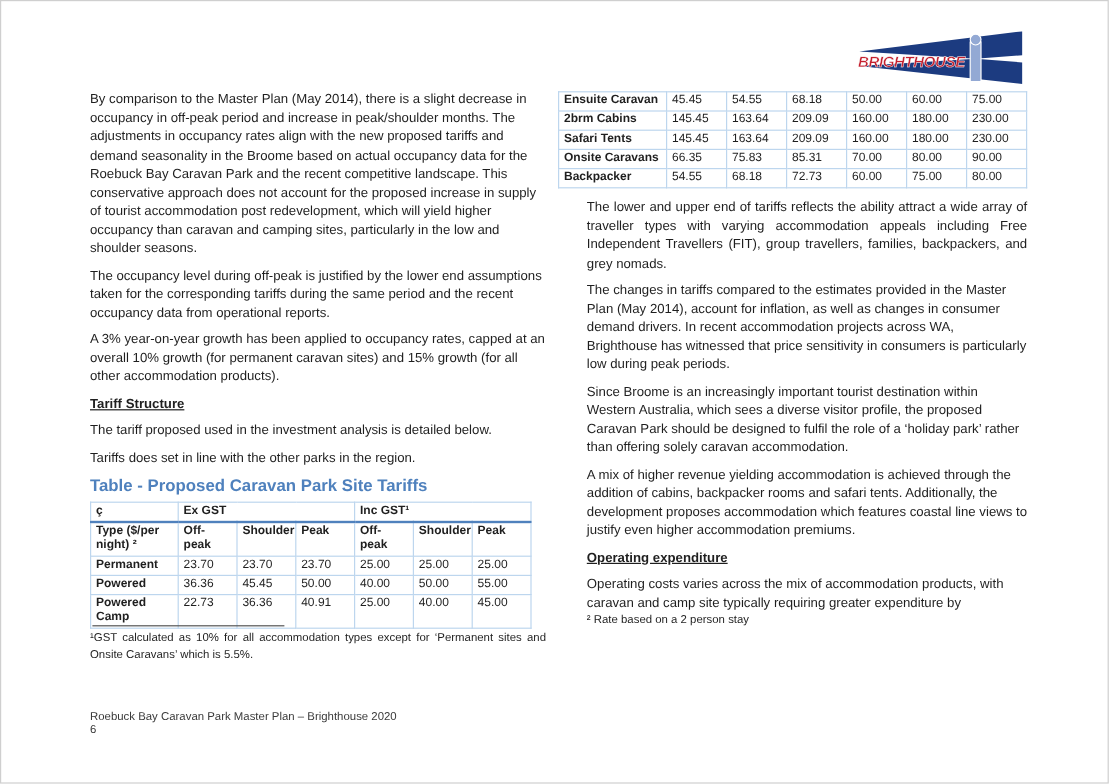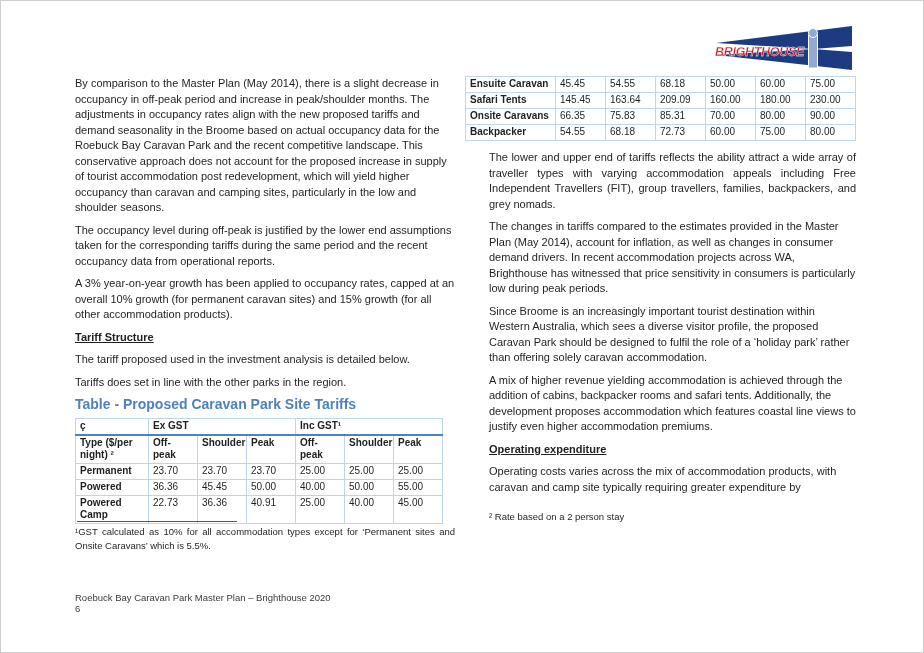--- a/index.html
+++ b/index.html
@@ -138,20 +138,29 @@
         <tr>
       <td class="lbl">Ensuite Caravan</td>
       <td>45.45</td>
       <td>54.55</td>
       <td>68.18</td>
       <td>50.00</td>
       <td>60.00</td>
       <td>75.00</td>
     </tr>
     <tr>
+      <td class="lbl">2brm Cabins</td>
+      <td>145.45</td>
+      <td>163.64</td>
+      <td>209.09</td>
+      <td>160.00</td>
+      <td>180.00</td>
+      <td>230.00</td>
+    </tr>
+    <tr>
       <td class="lbl">Safari Tents</td>
       <td>145.45</td>
       <td>163.64</td>
       <td>209.09</td>
       <td>160.00</td>
       <td>180.00</td>
       <td>230.00</td>
     </tr>
     <tr>
       <td class="lbl">Onsite Caravans</td>

